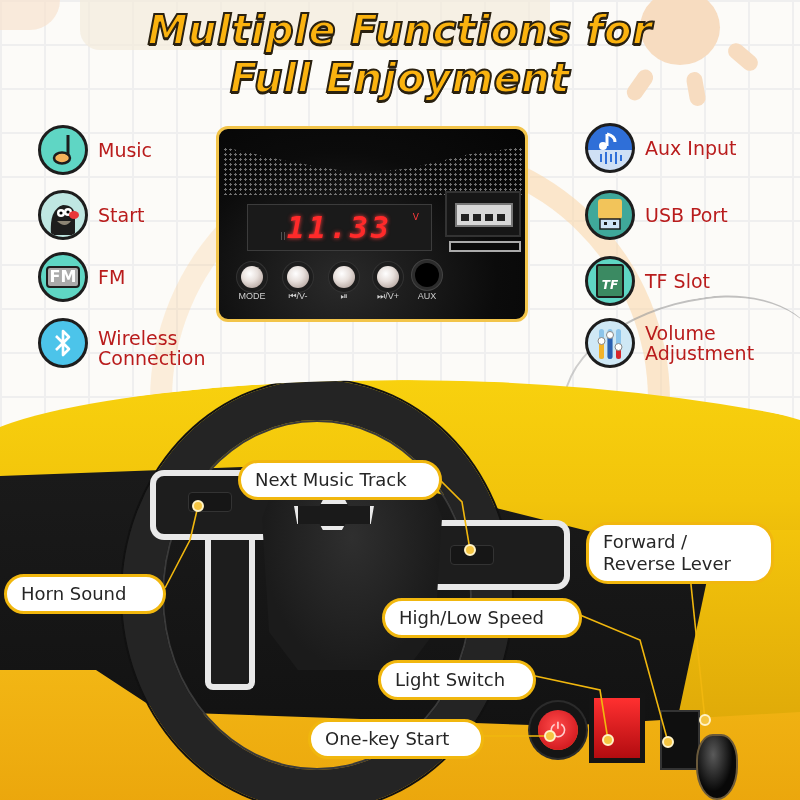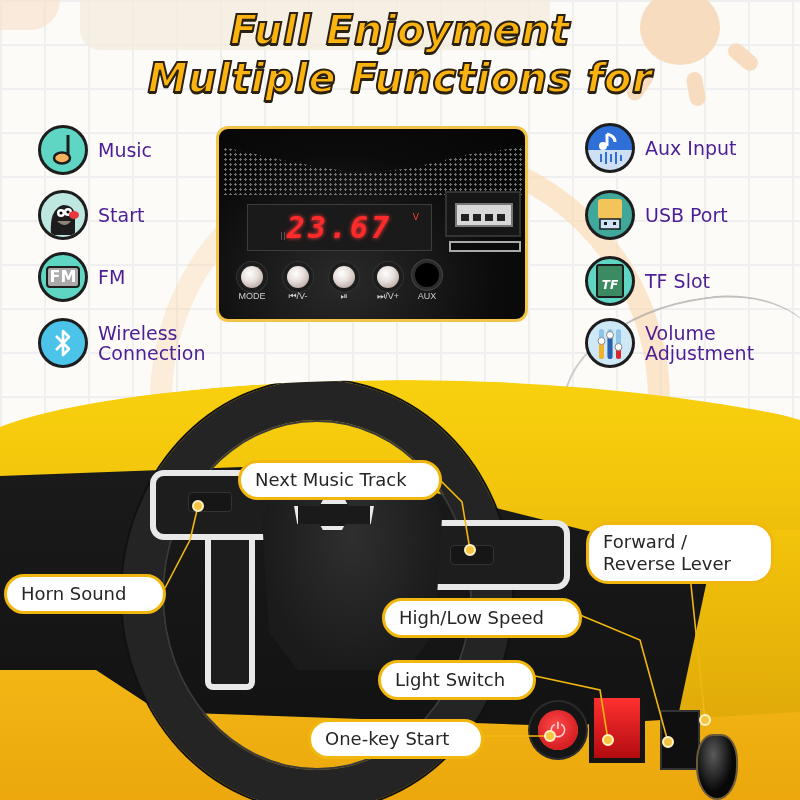--- a/index.html
+++ b/index.html
@@ -44,21 +44,21 @@
     width: 50px; height: 50px; border-radius: 50%; border: 3px solid #1d1d1d;
     display: flex; align-items: center; justify-content: center; flex-shrink: 0;
     position: relative; overflow: hidden;
   }
   .feat-icon::after {
     content: ""; position: absolute; inset: -7px; border-radius: 50%;
     border: 2px solid transparent; border-top-color: #8c8c8c; border-right-color: #8c8c8c;
     transform: rotate(10deg);
   }
   .feat-label {
-    margin-left: 10px; font-size: 19px; line-height: 20px; color: #4c1d95;
+    margin-left: 10px; font-size: 19px; line-height: 20px; color: #b91c1c;
     font-family: "DejaVu Sans", sans-serif; white-space: pre-line;
   }
 
   
   .panel {
     position: absolute; left: 216px; top: 126px; width: 312px; height: 196px;
     border-radius: 12px; border: 3px solid #f2c44a;
     background: radial-gradient(ellipse at 40% 80%, #2a2a2a 0%, #0b0b0b 60%, #050505 100%);
     overflow: hidden;
   }
@@ -196,22 +196,22 @@
 <div class="beige-blob" style="left:80px;top:0;width:470px;height:50px;border-radius:0 0 20px 20px;"></div>
 <div class="beige-blob" style="left:0;top:0;width:60px;height:30px;border-radius:0 0 40px 0;background:#f8e3cf;"></div>
 <div class="sun"></div>
 <div class="sun-ray" style="left:632px;top:68px;transform:rotate(35deg);"></div>
 <div class="sun-ray" style="left:688px;top:72px;transform:rotate(-10deg);"></div>
 <div class="sun-ray" style="left:735px;top:40px;transform:rotate(-50deg);"></div>
 <div class="orange-arc"></div>
 <div class="doodle"></div>
 
 <div class="title">
+  <div>Multiple Functions for</div>
   <div>Full Enjoyment</div>
-  <div>Multiple Functions for</div>
 </div>
 
 <div class="feature" style="left:38px;top:125px;">
   <div class="feat-icon" style="background:#5fd6c4;">
     <svg width="30" height="34" viewBox="0 0 30 34">
         <line x1="20" y1="2" x2="20" y2="24" stroke="#1d1d1d" stroke-width="3"></line>
         <ellipse cx="14" cy="25" rx="8" ry="5.5" fill="#f5b25a" stroke="#1d1d1d" stroke-width="2.5"></ellipse>
       </svg>
   </div>
   <div class="feat-label">Music</div>
@@ -229,21 +229,21 @@
       </svg>
   </div>
   <div class="feat-label">Start</div>
 </div>
 <div class="feature" style="left:38px;top:252px;">
   <div class="feat-icon" style="background:#5fd6c4;">
     <span style="font-weight:bold;font-size:16px;color:#fff;background:#aaa;border:2px solid #1d1d1d;border-radius:4px;padding:0 2px;line-height:18px;">FM</span>
   </div>
   <div class="feat-label">FM</div>
 </div>
-<div class="feature" style="left:38px;top:318px;">
+<div class="feature" style="left:38px;top:318px;align-items:flex-end;">
   <div class="feat-icon" style="background:#4cc4ea;">
     <svg width="22" height="30" viewBox="0 0 22 30">
         <path d="M4 8 L17 21 L11 27 L11 3 L17 9 L4 22" fill="none" stroke="#fff" stroke-width="2.6" stroke-linejoin="round"></path>
       </svg>
   </div>
   <div class="feat-label">Wireless
 Connection</div>
 </div>
 
 <div class="feature" style="left:585px;top:123px;">
@@ -297,21 +297,21 @@
       </svg>
   </div>
   <div class="feat-label">Volume
 Adjustment</div>
 </div>
 
 <div class="panel">
   <div class="speaker"></div>
   <div class="lcd">
     <span class="lcd-pause">II</span>
-    <span class="lcd-text">23.67</span>
+    <span class="lcd-text">11.33</span>
     <span class="lcd-v">V</span>
   </div>
   <div class="usb">
       <div class="usb-inner"></div>
     </div>
   <div class="tf-slot"></div>
 
   <div class="pbtn" style="left:22px;"></div>
   <div class="pbtn" style="left:68px;"></div>
   <div class="pbtn" style="left:114px;"></div>

